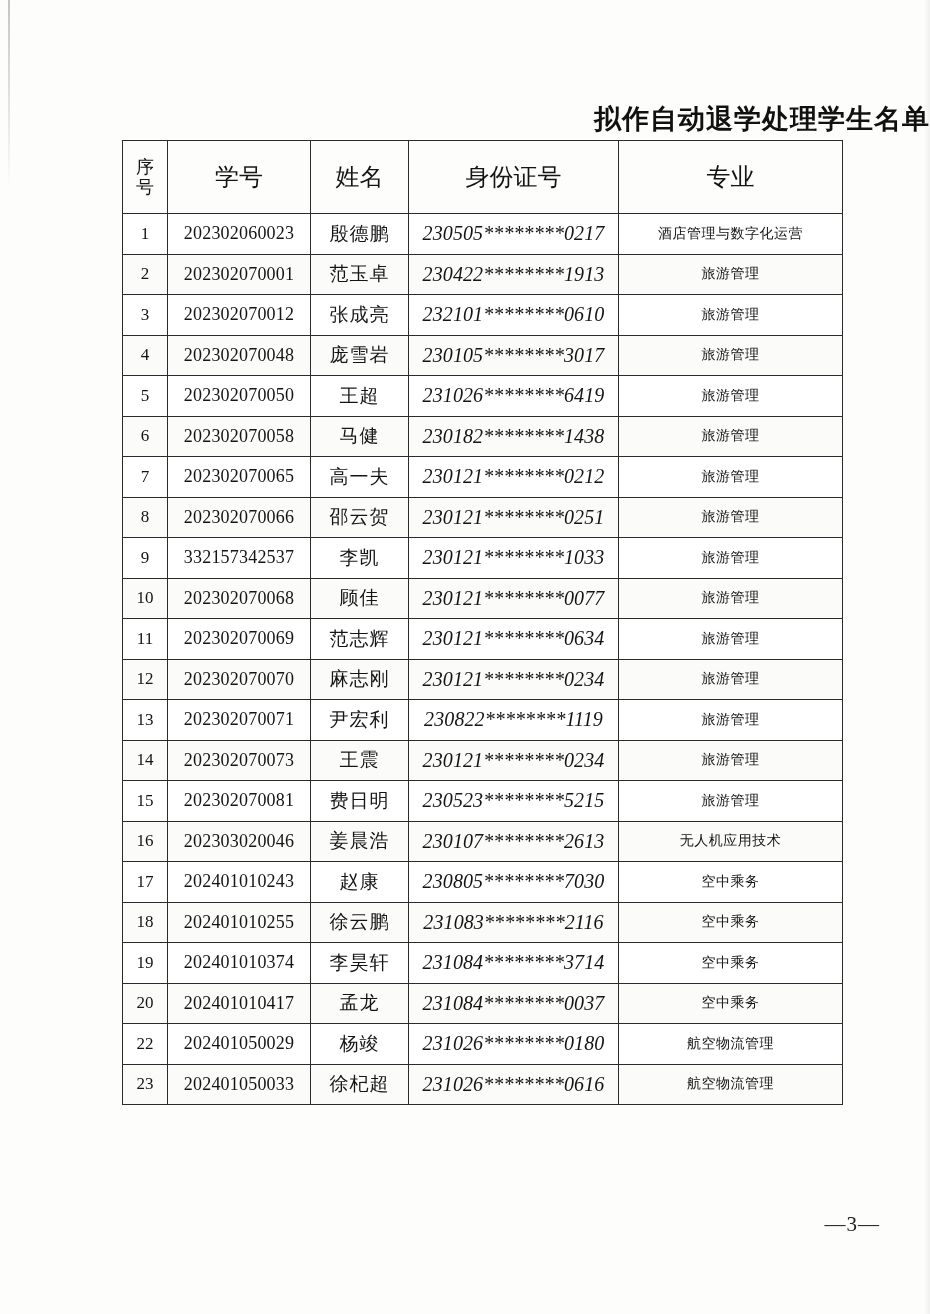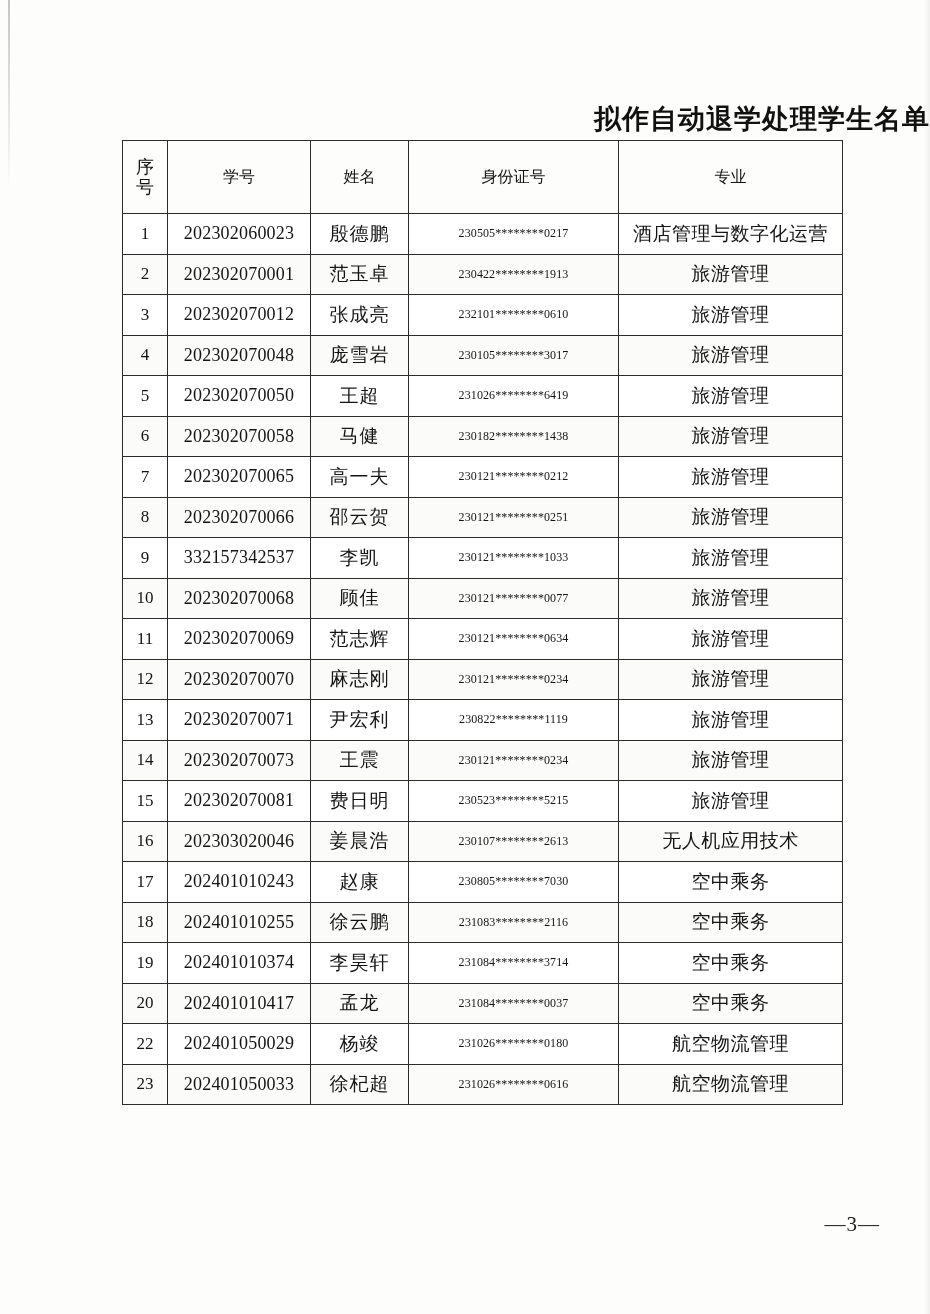--- a/index.html
+++ b/index.html
@@ -61,43 +61,44 @@
   table.roster td, table.roster th {
     border: 1.3px solid #2b2b2b;
     text-align: center;
     vertical-align: middle;
     font-weight: normal;
     color: #141414;
     padding: 0;
   }
   thead th {
     height: 72px;
-    font-size: 16px;
+    font-size: 24px;
     font-family: "Liberation Serif", "DejaVu Serif", serif;
   }
   th.col-seq {
     font-size: 18px;
     line-height: 1.12;
   }
   th.col-seq span { display: block; }
   tbody td {
     height: 39.5px;
     font-size: 18px;
   }
   td.c-seq { font-size: 17px; }
   td.c-sid {
     font-size: 18px;
     letter-spacing: 0.2px;
   }
   td.c-name { font-size: 19px; letter-spacing: 1px; }
   td.c-idno {
-    font-size: 12px;
+    font-size: 20px;
     letter-spacing: 0.1px;
-  }
-  td.c-major { font-size: 19px; letter-spacing: 0.5px; }
+    font-style: italic;
+  }
+  td.c-major { font-size: 14px; letter-spacing: 0.5px; }
   
   tbody tr:nth-child(even) td { background: #fbfbf9; }
   tbody tr:nth-child(odd) td { background: #ffffff; }
 
   .page-number {
     position: absolute;
     top: 1212px;
     left: 0;
     width: 880px;
     text-align: right;

